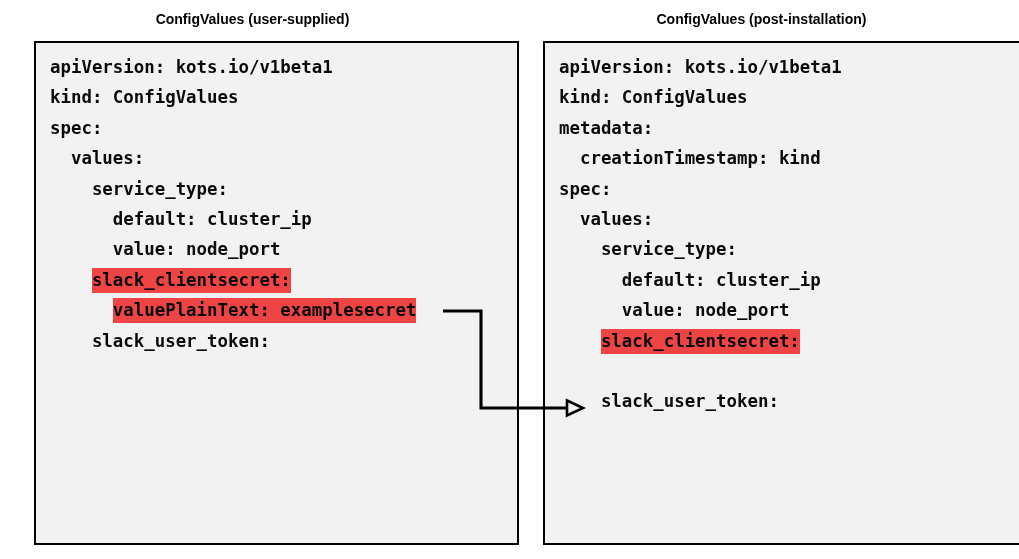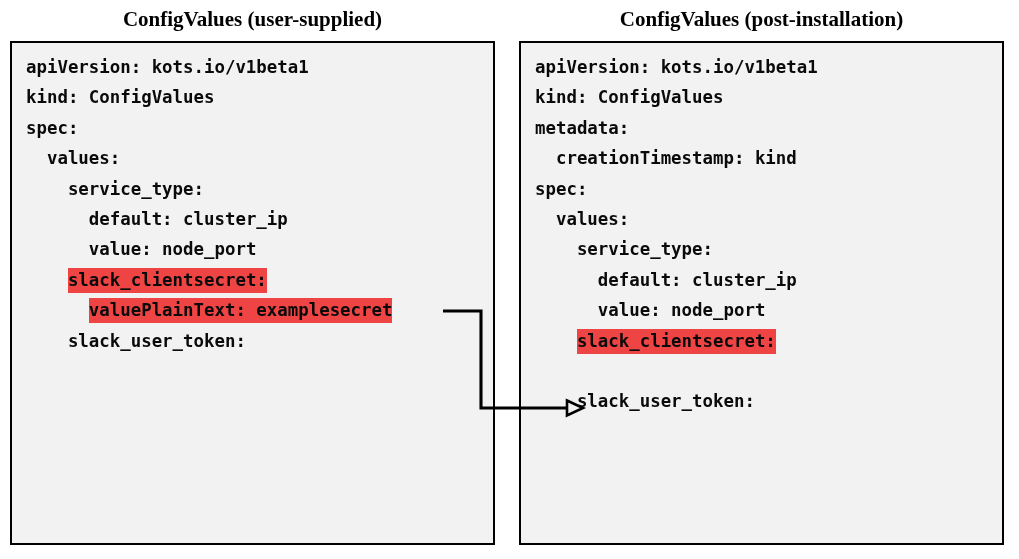--- a/index.html
+++ b/index.html
@@ -17,41 +17,42 @@
 
   .diagram {
     position: absolute;
     inset: 0;
   }
 
   
   .panel-title {
     position: absolute;
     top: 7px;
-    font-family: Liberation Serif, serif;
-    font-size: 21px;
+    font-family: Liberation Sans, sans-serif;
+    font-size: 14px;
     font-weight: bold;
     color: #000000;
     letter-spacing: 0px;
     white-space: nowrap;
     text-align: center;
     line-height: 24px;
   }
   #title-left  { left: 10px;  width: 485px; }
   #title-right { left: 519px; width: 485px; }
 
   
   .code-panel {
     position: absolute;
     top: 41px;
     height: 504px;
     box-sizing: border-box;
     background: #f2f2f2;
     border: 2px solid #000000;
     overflow: hidden;
+    margin-left: 24px;
   }
   #panel-left  { left: 10px;  width: 485px; }
   #panel-right { left: 519px; width: 485px; }
 
   .code-body {
     position: absolute;
     top: 9px;
     left: 0;
     right: 0;
   }

